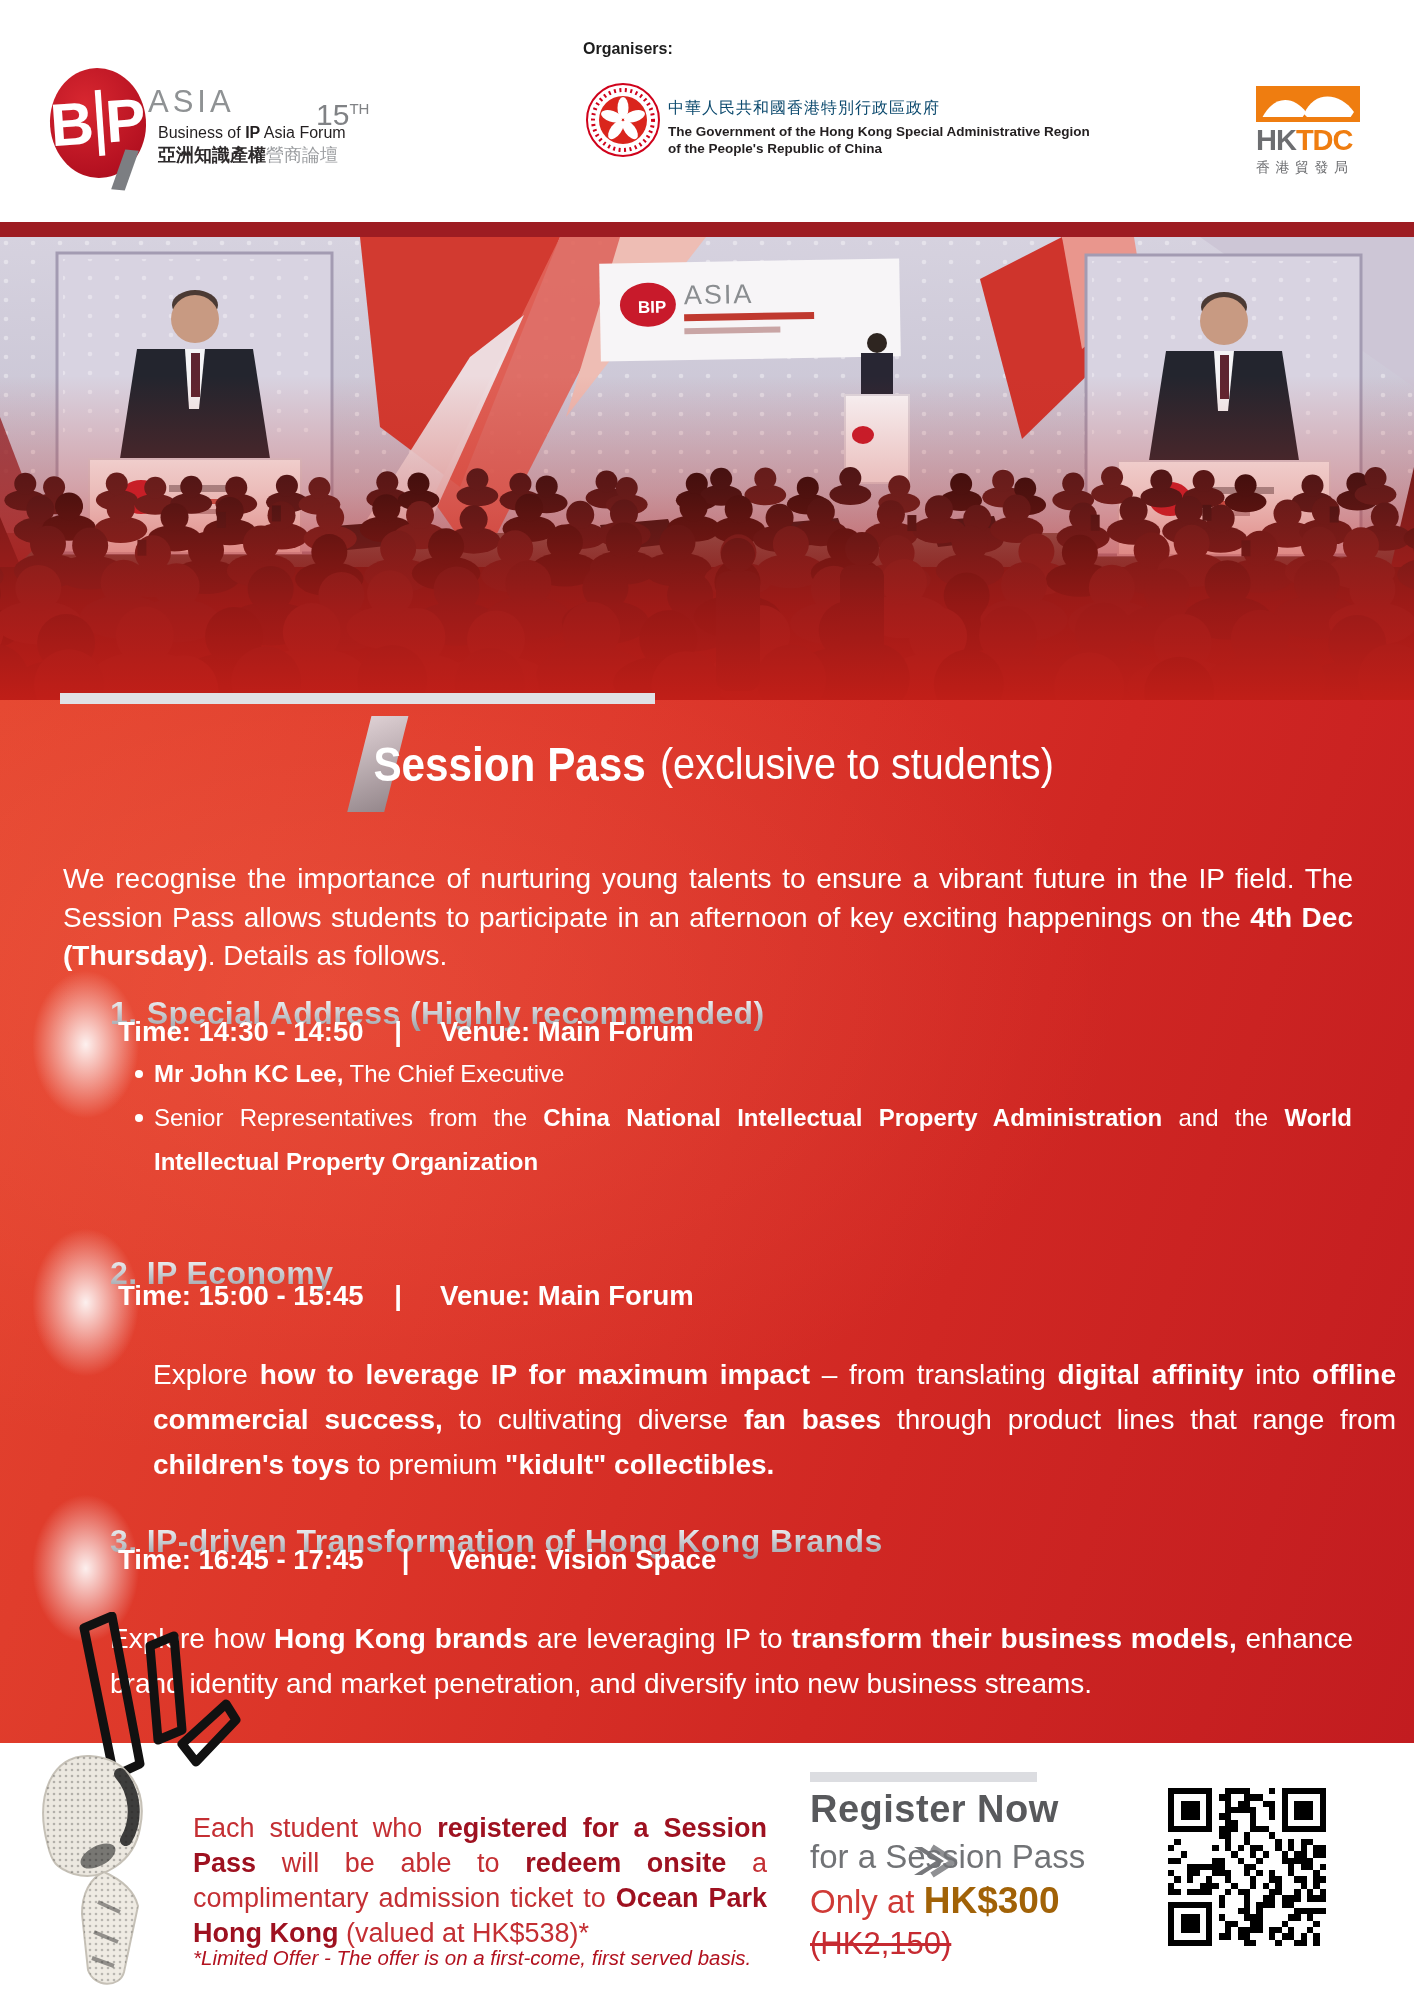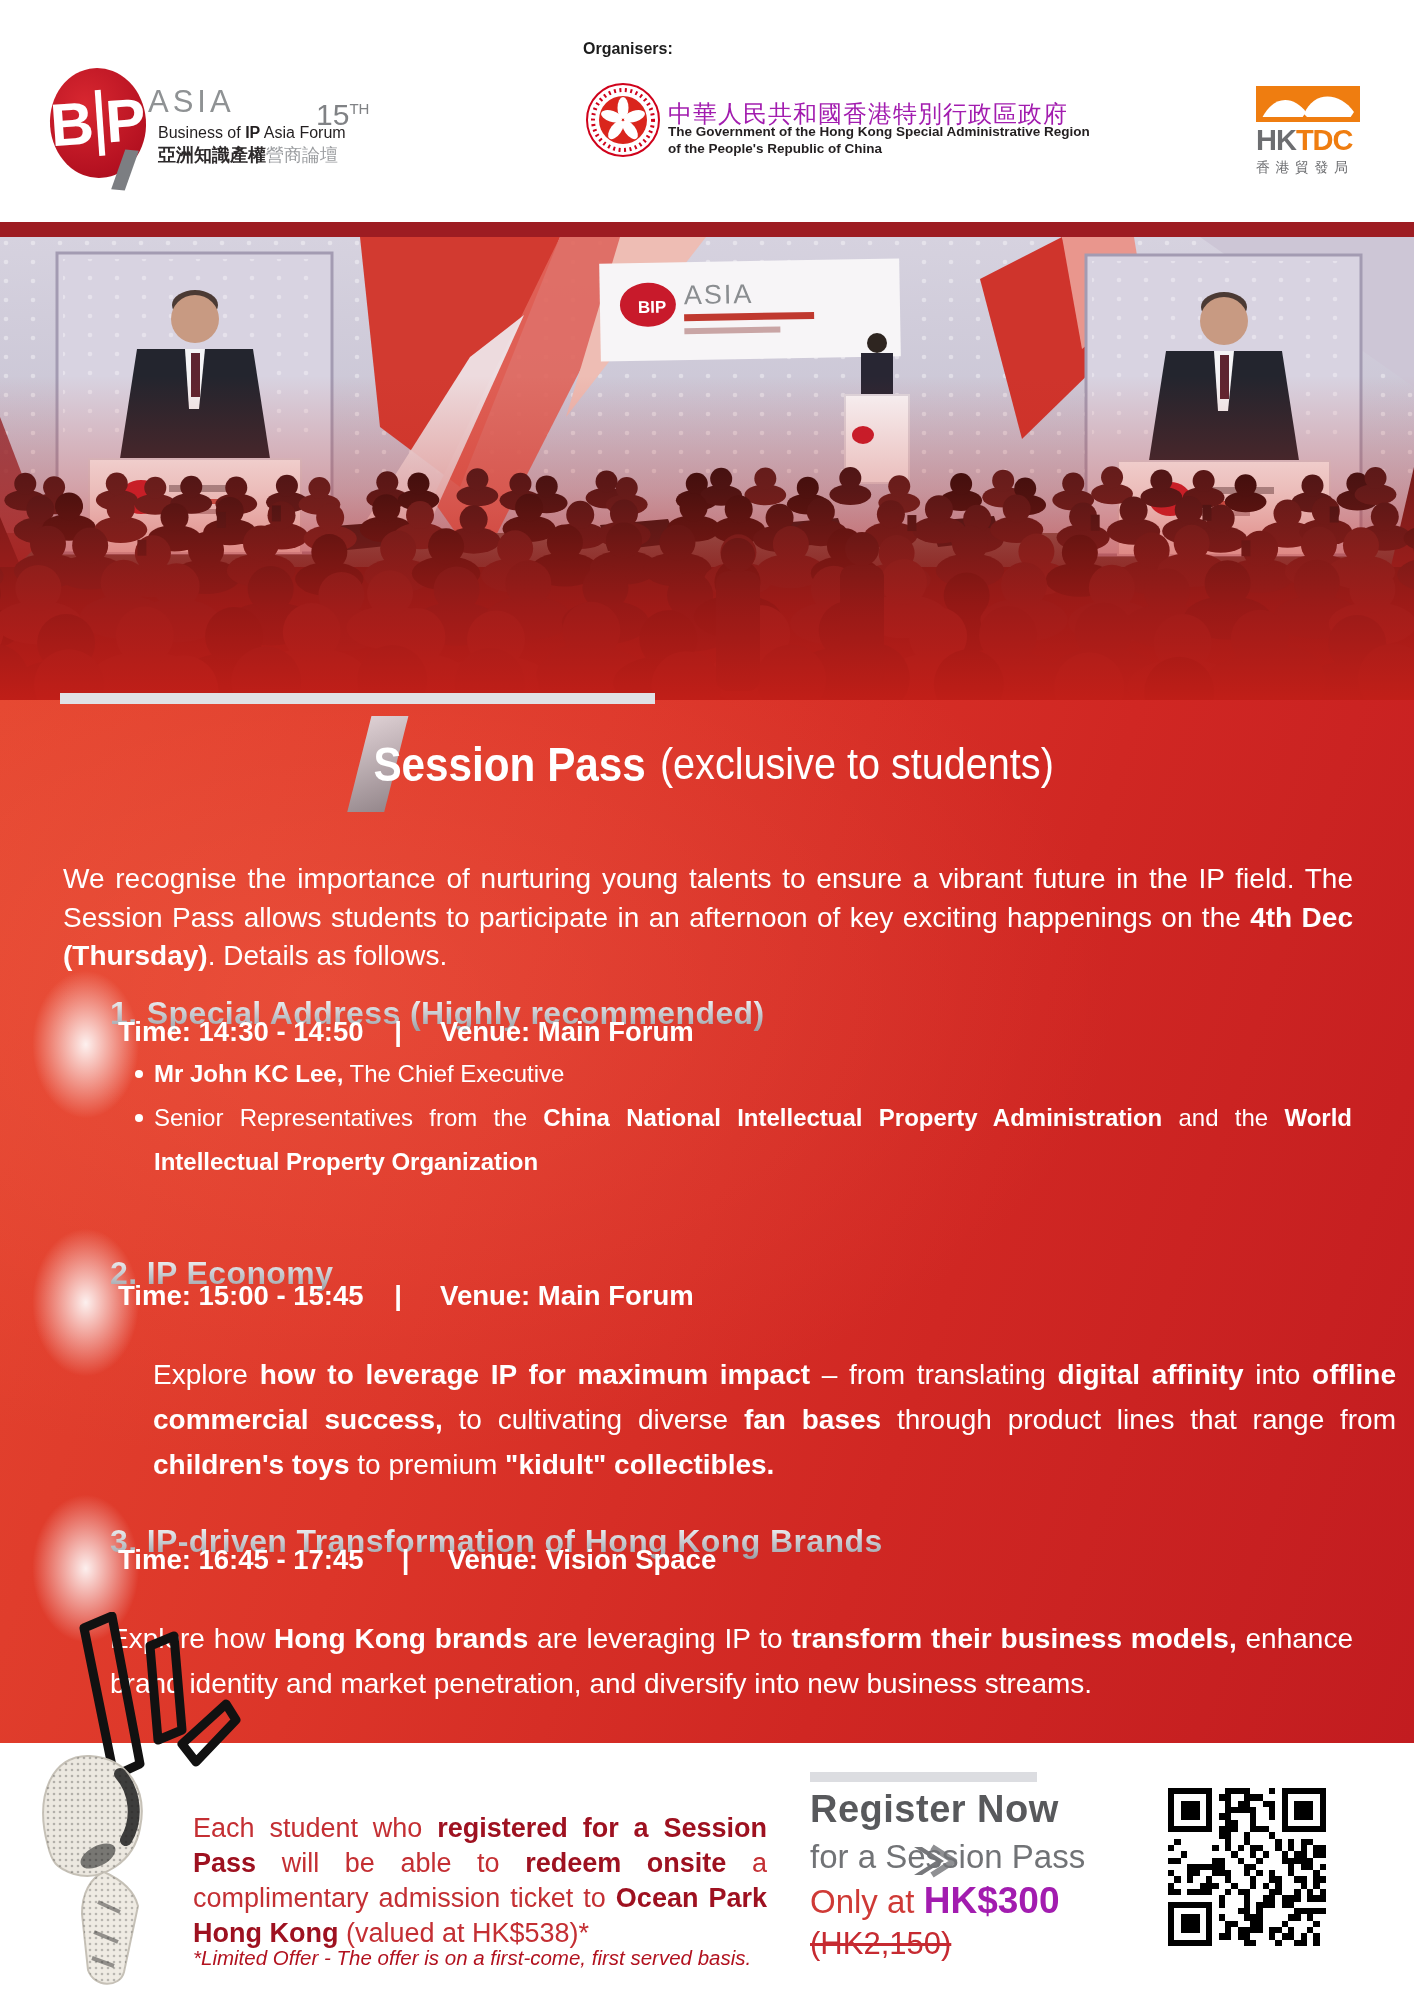--- a/index.html
+++ b/index.html
@@ -16,21 +16,21 @@
             transform:skewX(-14deg) rotate(6deg);}
   .bip-asia{position:absolute;left:148px;top:84px;font-size:31px;letter-spacing:4px;color:#8f9294;}
   .bip-15{position:absolute;left:316px;top:98px;color:#808285;font-size:30px;}
   .bip-15 sup{font-size:15px;}
   .bip-tag-en{position:absolute;left:158px;top:124px;font-size:16px;color:#231f20;}
   .bip-tag-zh{position:absolute;left:158px;top:143px;font-size:18px;}
   .bip-tag-zh .dark{color:#2d2a2b;font-weight:bold;}
   .bip-tag-zh .lite{color:#9b9da0;}
   .organisers{position:absolute;left:583px;top:40px;font-size:16px;color:#1c1c1c;font-weight:bold;}
   .emblem{position:absolute;left:585px;top:82px;width:76px;height:76px;}
-  .gov-zh{position:absolute;left:668px;top:98px;font-size:24px;color:#a21caf;letter-spacing:1px;}
+  .gov-zh{position:absolute;left:668px;top:98px;font-size:16px;color:#0c4a6e;letter-spacing:1px;}
   .gov-en1{position:absolute;left:668px;top:124px;font-size:13.5px;font-weight:bold;color:#231f20;}
   .gov-en2{position:absolute;left:668px;top:141px;font-size:13.5px;font-weight:bold;color:#231f20;}
   .hktdc{position:absolute;left:1256px;top:86px;width:110px;}
   .hktdc-box{width:104px;height:36px;background:#ef7d10;position:relative;overflow:hidden;}
   .hktdc-word{font-size:29px;font-weight:bold;letter-spacing:-1px;margin-top:2px;}
   .hktdc-word .hk{color:#6d6e71;}
   .hktdc-word .tdc{color:#ef7d10;}
   .hktdc-zh{font-size:14px;color:#6d6e71;letter-spacing:5.5px;margin-top:2px;}
   
   .band{position:absolute;left:0;top:222px;width:1414px;height:15px;background:#9d1c22;}
@@ -66,21 +66,21 @@
   .mega{position:absolute;left:28px;top:1612px;z-index:8;}
   .offer{position:absolute;left:193px;top:1784px;width:574px;font-size:27px;line-height:35px;
          text-align:justify;color:#c42f33;z-index:9;}
   .offer b{color:#9e1120;}
   .footnote{position:absolute;left:193px;top:1946px;font-size:20.5px;font-style:italic;color:#b2121f;z-index:9;}
   .reg-bar{position:absolute;left:810px;top:1772px;width:227px;height:10px;background:#dcdde1;}
   .reg-now{position:absolute;left:810px;top:1788px;font-size:38px;font-weight:bold;color:#58595c;
            letter-spacing:.5px;display:flex;align-items:center;gap:12px;flex-direction:column;}
   .reg-for{position:absolute;left:810px;top:1838px;font-size:33px;color:#717376;}
   .reg-price{position:absolute;left:810px;top:1880px;font-size:33px;color:#cf3a36;}
-  .reg-price b{font-size:37px;color:#a21caf;}
+  .reg-price b{font-size:37px;color:#a16207;}
   .reg-old{position:absolute;left:810px;top:1926px;font-size:31px;color:#c62a31;text-decoration:line-through;}
   .qr{position:absolute;left:1168px;top:1788px;width:158px;height:158px;}
 </style>
 </head>
 <body>
 
 <div class="page">
 
   <div class="header">
     <div class="bip-oval">

